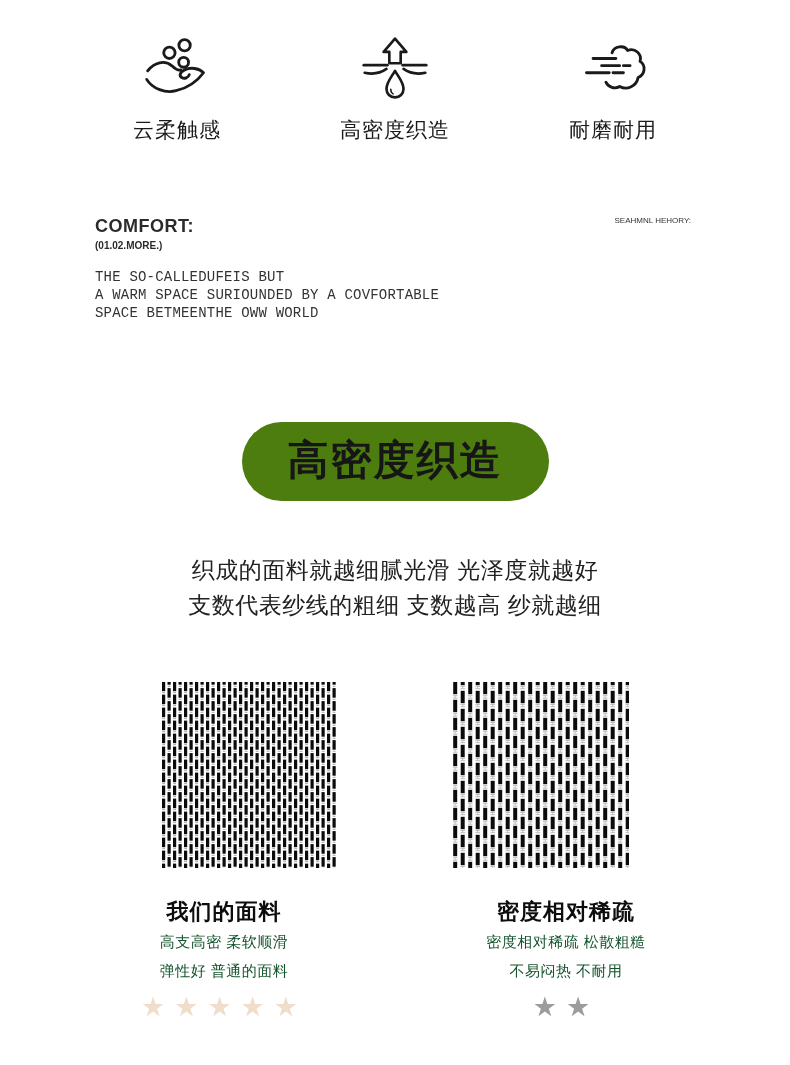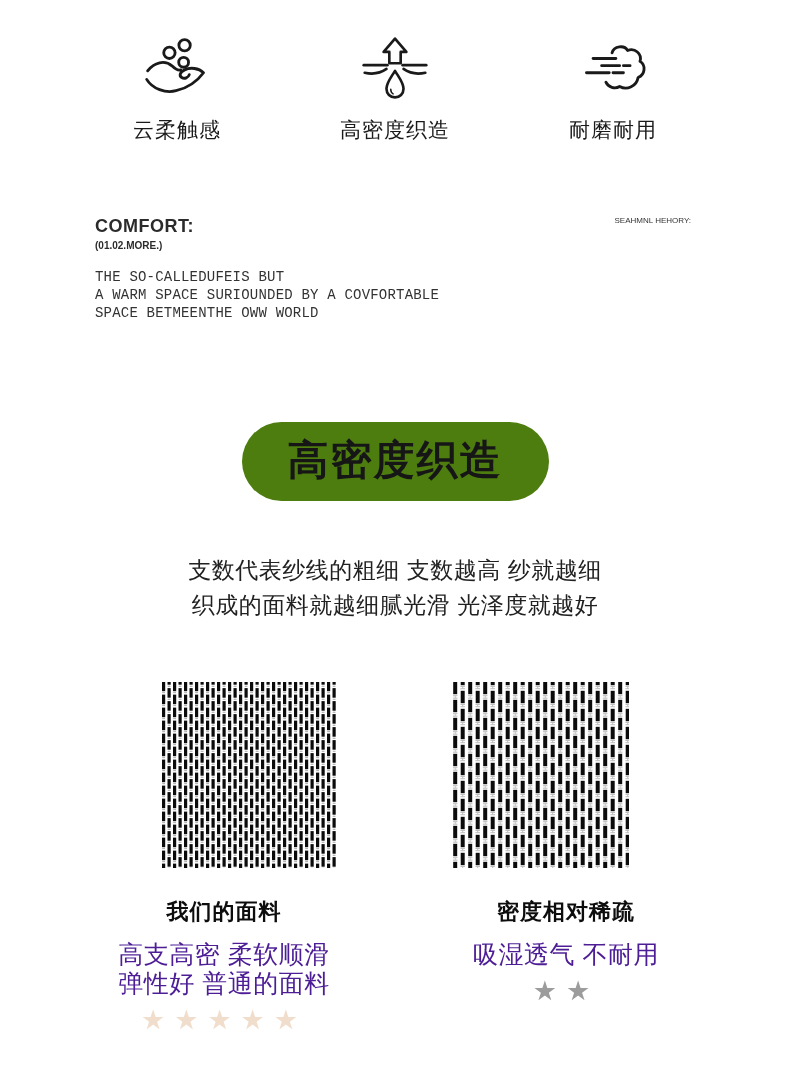--- a/index.html
+++ b/index.html
@@ -48,21 +48,21 @@
   .intro { margin-top: 52px; text-align: center; font-size: 23px; line-height: 35px; color: #212121; letter-spacing: 0.5px; }
 
   
   .swatches { margin-top: 58px; display: flex; justify-content: center; gap: 113px; }
   .swatch { width: 178px; height: 188px; display: block; }
 
   
   .compare { margin-top: 28px; display: flex; justify-content: center; gap: 32px; }
   .cmp-col { width: 310px; text-align: center; }
   .cmp-title { font-size: 22px; font-weight: 700; color: #0d0d0d; letter-spacing: 1px; }
-  .cmp-lines { margin-top: 13px; font-size: 25px; line-height: 29px; color: #4c1d95; letter-spacing: 0.5px; }
+  .cmp-lines { font-size: 15px; line-height: 29px; color: #14532d; letter-spacing: 0.5px; }
   .stars { margin-top: 7px; font-size: 27px; letter-spacing: 9px; line-height: 30px; }
 </style>
 </head>
 <body>
 
 <div class="page">
 
   <div class="features">
     <div class="feature">
       <div class="icon-box">
@@ -118,22 +118,22 @@
     <div class="comfort-right">
       <div class="r-title">SEAHMNL HEHORY:</div>
     </div>
   </div>
 
   <div class="badge-wrap">
     <div class="badge" style="background: #4d7c0f;">高密度织造</div>
   </div>
 
   <div class="intro">
+    <div>织成的面料就越细腻光滑 光泽度就越好</div>
     <div>支数代表纱线的粗细 支数越高 纱就越细</div>
-    <div>织成的面料就越细腻光滑 光泽度就越好</div>
   </div>
 
   <div class="swatches">
     <svg class="swatch" viewBox="0 0 178 188">
       <defs>
         <pattern id="p-dense" width="11" height="13" patternUnits="userSpaceOnUse">
           <rect x="1" y="0.6" width="3.2" height="9.6" fill="#0b0b0b"></rect>
           <rect x="6.5" y="7.1" width="3.2" height="9.6" fill="#0b0b0b"></rect>
           <rect x="6.5" y="-5.9" width="3.2" height="9.6" fill="#0b0b0b"></rect>
           <rect x="1.2" y="11" width="2.8" height="1.2" fill="#b3b3b3"></rect>
@@ -169,19 +169,20 @@
       <div class="cmp-lines">
         <div>高支高密 柔软顺滑</div>
         <div>弹性好 普通的面料</div>
       </div>
       <div class="stars" style="color: rgb(241, 221, 203);">★★★★★</div>
     </div>
 
     <div class="cmp-col">
       <div class="cmp-title">密度相对稀疏</div>
       <div class="cmp-lines">
-        <div>吸湿透气 不耐用</div>
+        <div>密度相对稀疏 松散粗糙</div>
+        <div>不易闷热 不耐用</div>
       </div>
       <div class="stars" style="color: rgb(156, 156, 156);">★★</div>
     </div>
   </div>
 
 </div>
 
 </body></html>

